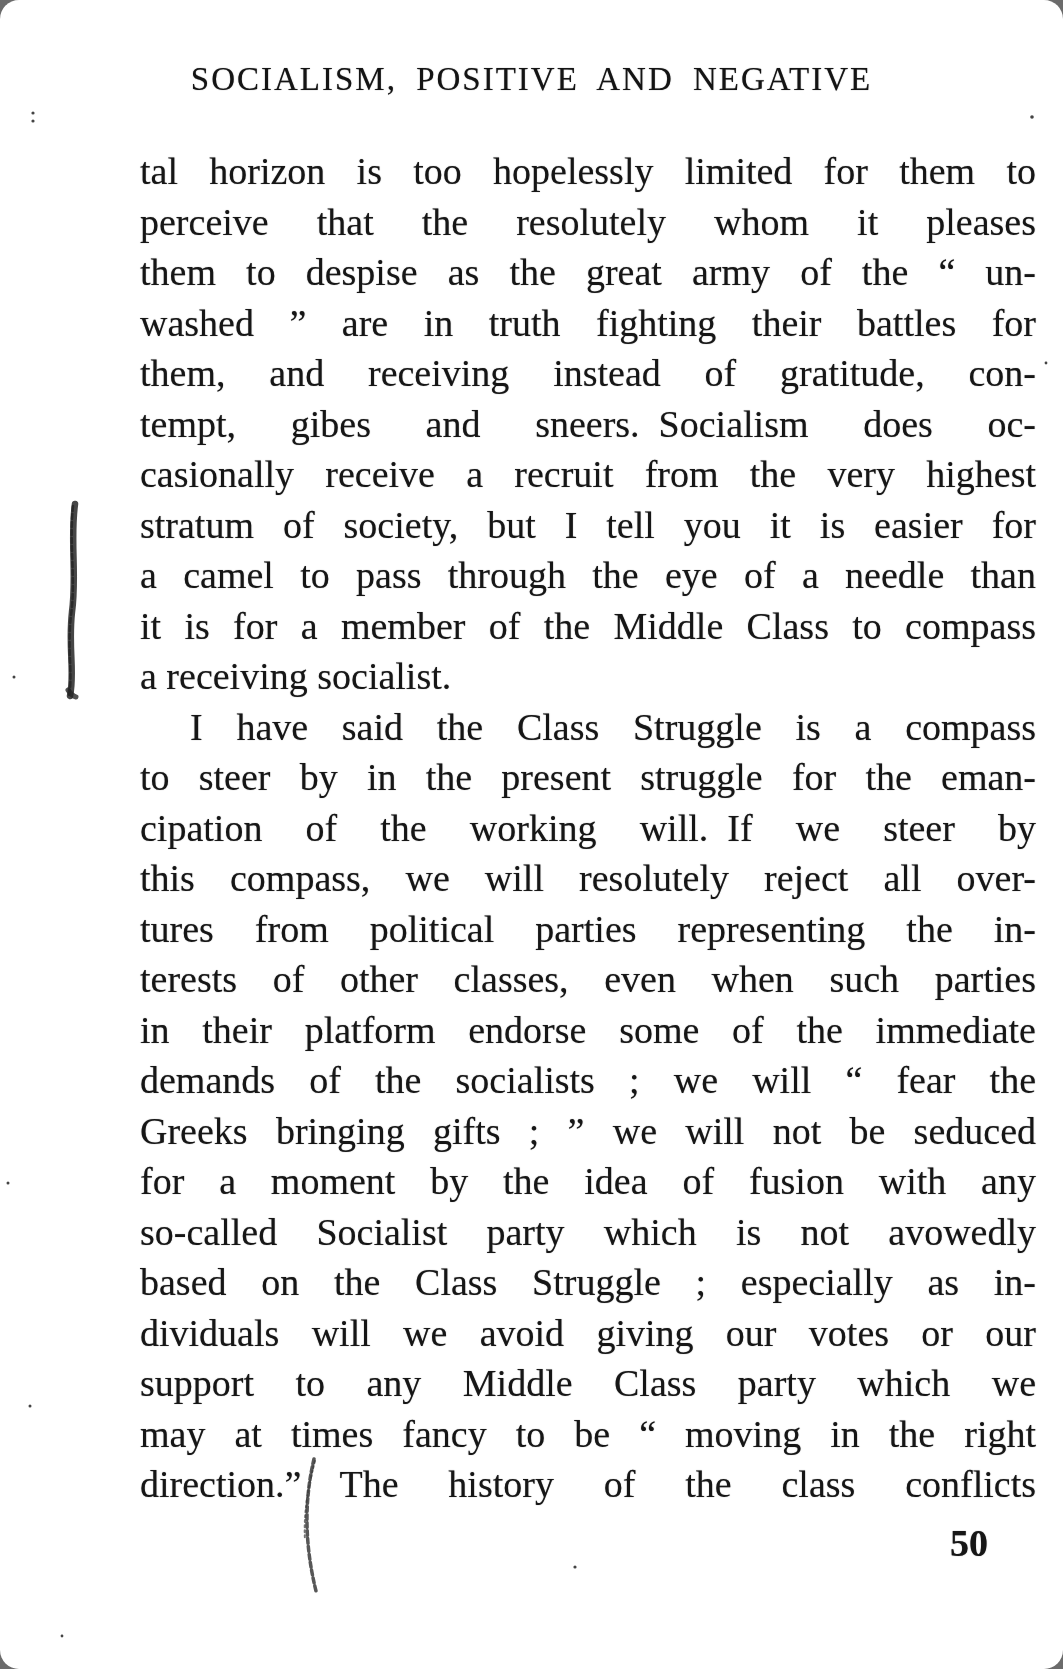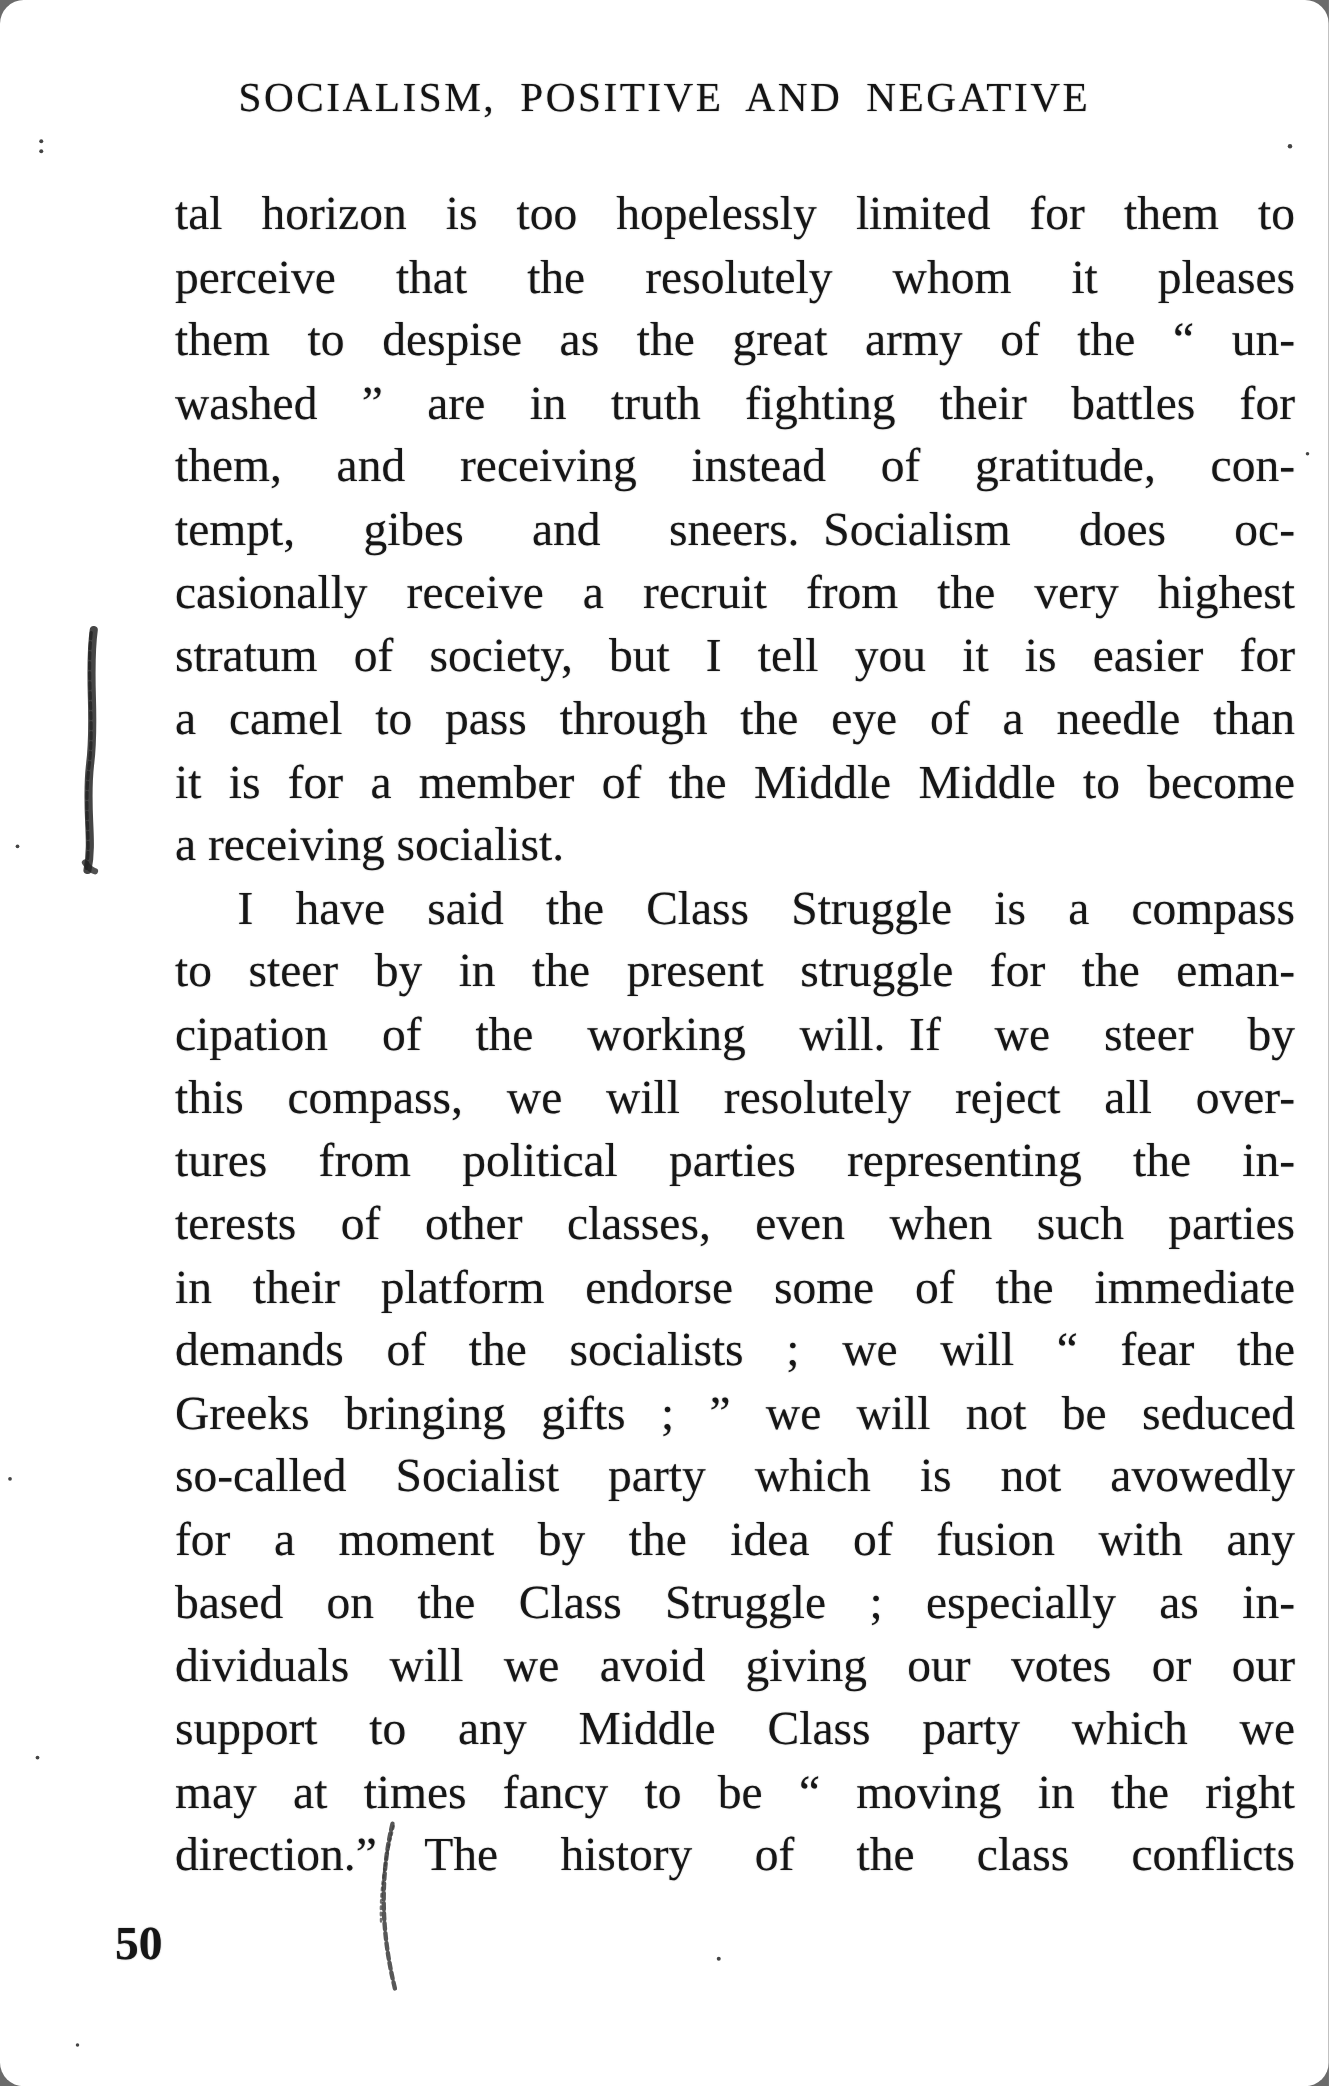--- a/index.html
+++ b/index.html
@@ -30,57 +30,56 @@
   }
   .tl{
     line-height:50.5px;
     text-align:justify;
     text-align-last:justify;
   }
   .tl.pe{ text-align-last:left; }
   .tl.ind{ text-indent:50px; }
   .page-number{
     position:absolute;top:1521px;left:92px;width:896px;
-    text-align:left;
+    text-align:right;
     font-size:38px;font-weight:bold;
     text-shadow:0 0 1px rgba(10,10,10,.6);
-    margin-top:12px;
   }
   svg.marks{position:absolute;left:0;top:0;pointer-events:none;}
 </style>
 </head>
 <body>
 
 <div class="page">
 
   <div class="running-head">SOCIALISM, POSITIVE AND NEGATIVE</div>
 
   <div class="text-block">
     <div class="tl">tal horizon is too hopelessly limited for them to</div>
     <div class="tl">perceive that the resolutely whom it pleases</div>
     <div class="tl">them to despise as the great army of the “ un-</div>
     <div class="tl">washed ” are in truth fighting their battles for</div>
     <div class="tl">them, and receiving instead of gratitude, con-</div>
     <div class="tl">tempt, gibes and sneers. Socialism does oc-</div>
     <div class="tl">casionally receive a recruit from the very highest</div>
     <div class="tl">stratum of society, but I tell you it is easier for</div>
     <div class="tl">a camel to pass through the eye of a needle than</div>
-    <div class="tl">it is for a member of the Middle Middle to become</div>
+    <div class="tl">it is for a member of the Middle Class to compass</div>
     <div class="tl pe">a receiving socialist.</div>
     <div class="tl ind">I have said the Class Struggle is a compass</div>
     <div class="tl">to steer by in the present struggle for the eman-</div>
     <div class="tl">cipation of the working will. If we steer by</div>
     <div class="tl">this compass, we will resolutely reject all over-</div>
     <div class="tl">tures from political parties representing the in-</div>
     <div class="tl">terests of other classes, even when such parties</div>
     <div class="tl">in their platform endorse some of the immediate</div>
     <div class="tl">demands of the socialists ; we will “ fear the</div>
     <div class="tl">Greeks bringing gifts ; ” we will not be seduced</div>
+    <div class="tl">for a moment by the idea of fusion with any</div>
     <div class="tl">so-called Socialist party which is not avowedly</div>
-    <div class="tl">for a moment by the idea of fusion with any</div>
     <div class="tl">based on the Class Struggle ; especially as in-</div>
     <div class="tl">dividuals will we avoid giving our votes or our</div>
     <div class="tl">support to any Middle Class party which we</div>
     <div class="tl">may at times fancy to be “ moving in the right</div>
     <div class="tl">direction.” The history of the class conflicts</div>
   </div>
 
   <div class="page-number">50</div>
 
   <svg class="marks" width="1063" height="1669" viewBox="0 0 1063 1669">

